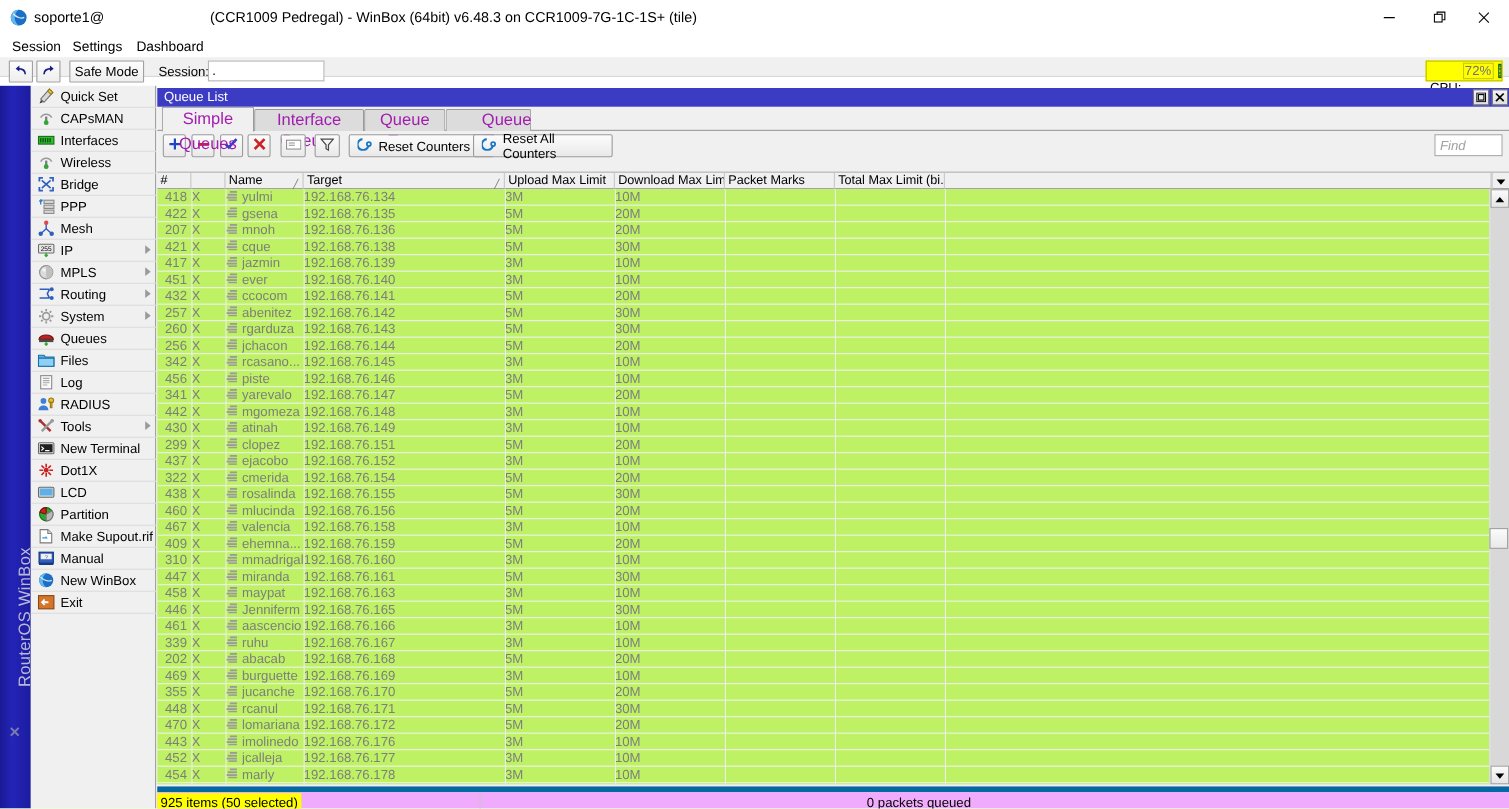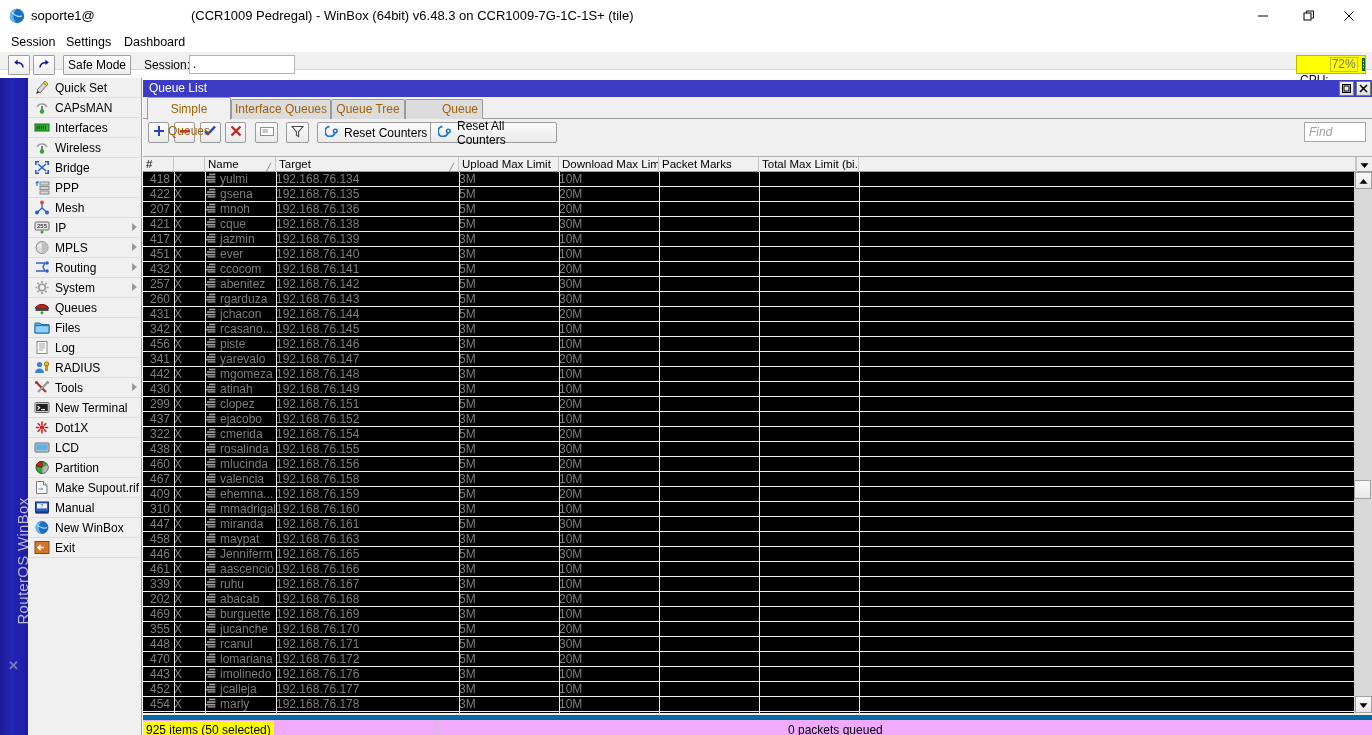--- a/index.html
+++ b/index.html
@@ -153,21 +153,21 @@
   }
 
   
   .tabstrip {
     position: absolute; left: 0; top: 17px; width: 1229px; height: 22px;
     border-bottom: 1px solid #9a9a9a;
   }
   .tab {
     position: absolute; top: 2px; height: 20px;
     background: #dcdcdc; border: 1px solid #9a9a9a; border-bottom: none;
-    font-size: 12px; line-height: 19px; text-align: center; color: #a16207;
+    font-size: 15px; line-height: 19px; text-align: center; color: #a21caf;
     border-radius: 2px 2px 0 0; cursor: default;
   }
   .tab.active {
     background: #f0f0f0; top: 0; height: 23px; line-height: 22px;
     border-bottom: 1px solid #f0f0f0; z-index: 3;
   }
 
   
   .qbar { position: absolute; left: 0; top: 40px; width: 1229px; height: 26px; }
   .qb {
@@ -203,21 +203,21 @@
     font-size: 9px; color: #7a7a7a;
   }
   .th-drop {
     position: absolute; right: 0; top: 0; width: 16px; height: 15px;
     display: flex; align-items: center; justify-content: center;
     border-left: 1px solid #c6c6c6; cursor: default;
   }
 
   .tbody {
     position: absolute; left: 0; top: 92px; width: 1211px; height: 541px;
-    overflow: hidden; background: #000000;
+    overflow: hidden; background: #bef264;
   }
   .trow {
     position: relative; height: 15px; width: 1211px;
     border-bottom: 1px solid #efefef;
     cursor: default;
   }
   .cell {
     position: absolute; top: 0; height: 15px;
     font-size: 12px; line-height: 15px; color: #7e7e7e;
     white-space: nowrap; overflow: hidden;
@@ -883,21 +883,21 @@
               </g>
             </svg></span>
           <span class="cell c-name">rgarduza</span>
           <span class="cell c-tgt">192.168.76.143</span>
           <span class="cell c-up">5M</span>
           <span class="cell c-down">30M</span>
           <span class="cell c-pm"></span>
           <span class="cell c-tot"></span>
         </div>
         <div class="trow">
-          <span class="cell c-num">431</span>
+          <span class="cell c-num">256</span>
           <span class="cell c-flag">X</span>
           <span class="cell c-ico"><svg width="11" height="10" viewBox="0 0 11 10">
               <g fill="#9a9a9a">
                 <rect x="4" y="0.6" width="6.4" height="1.7"></rect>
                 <rect x="2" y="3.2" width="8.4" height="1.7"></rect>
                 <rect x="0.4" y="5.8" width="10" height="1.7"></rect>
                 <rect x="2.6" y="8.2" width="7.8" height="1.4"></rect>
               </g>
             </svg></span>
           <span class="cell c-name">jchacon</span>

